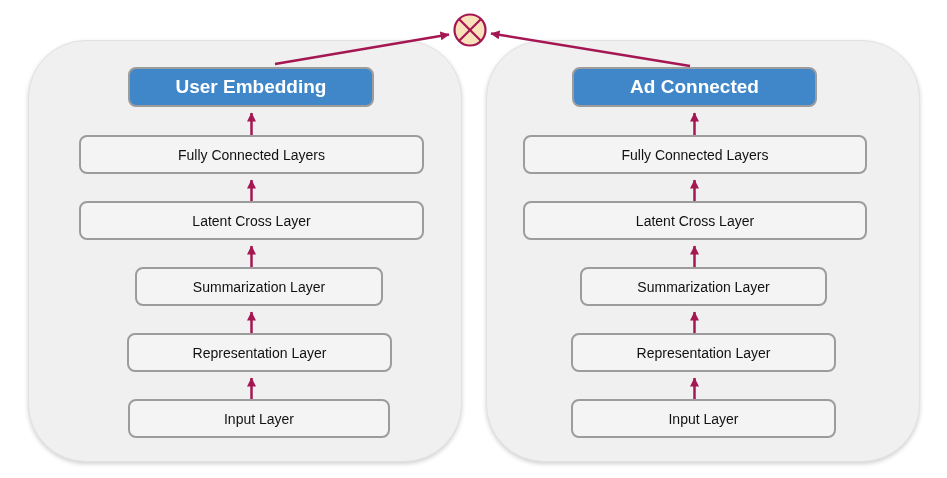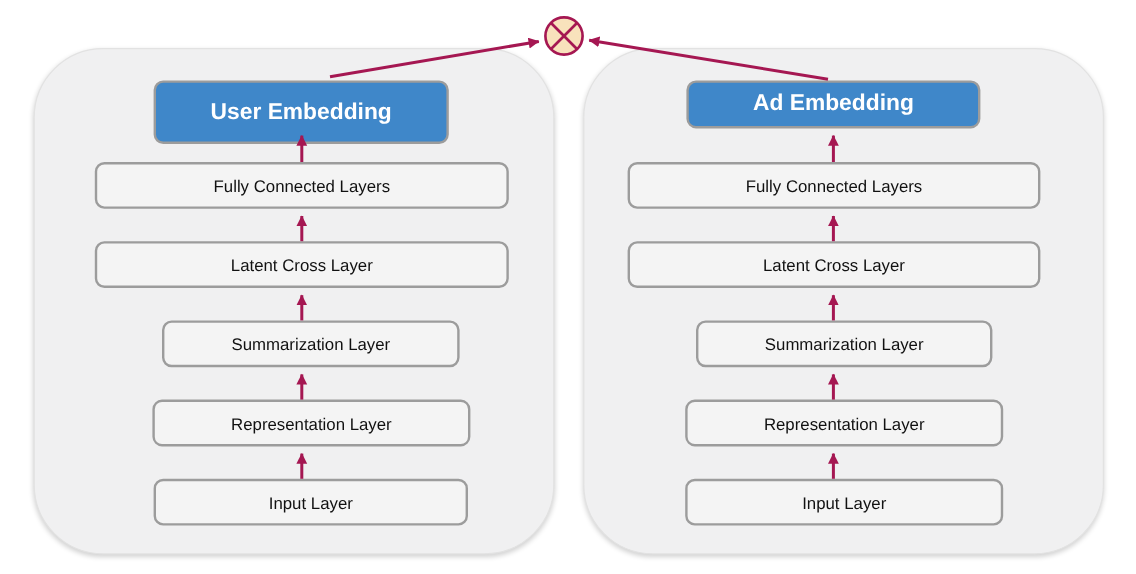--- a/index.html
+++ b/index.html
@@ -47,28 +47,28 @@
   svg.overlay{position:absolute;left:0;top:0;width:947px;height:478px;pointer-events:none;}
 </style>
 </head>
 <body>
 
 <div class="canvas">
 
   <div class="panel panel-user"></div>
   <div class="panel panel-ad"></div>
 
-  <div class="box embedding" style="left:128px;top:67px;width:246px;height:53px;">User Embedding</div>
+  <div class="box embedding" style="left:128px;top:67px;width:246px;height:40px;">User Embedding</div>
   <div class="box" style="left:79px;top:135px;width:345px;height:39px;">Fully Connected Layers</div>
   <div class="box" style="left:79px;top:201px;width:345px;height:39px;">Latent Cross Layer</div>
   <div class="box" style="left:135px;top:267px;width:248px;height:39px;">Summarization Layer</div>
   <div class="box" style="left:127px;top:333px;width:265px;height:39px;">Representation Layer</div>
   <div class="box" style="left:128px;top:399px;width:262px;height:39px;">Input Layer</div>
 
-  <div class="box embedding" style="left:572px;top:67px;width:245px;height:40px;">Ad Embedding</div>
+  <div class="box embedding" style="left:572px;top:67px;width:245px;height:40px;">Ad Connected</div>
   <div class="box" style="left:523px;top:135px;width:344px;height:39px;">Fully Connected Layers</div>
   <div class="box" style="left:523px;top:201px;width:344px;height:39px;">Latent Cross Layer</div>
   <div class="box" style="left:580px;top:267px;width:247px;height:39px;">Summarization Layer</div>
   <div class="box" style="left:571px;top:333px;width:265px;height:39px;">Representation Layer</div>
   <div class="box" style="left:571px;top:399px;width:265px;height:39px;">Input Layer</div>
 
   <svg class="overlay" viewBox="0 0 947 478">
     <defs>
       <marker id="ah" markerUnits="userSpaceOnUse" markerWidth="10" markerHeight="10" refX="8.5" refY="4.5" orient="auto">
         <polygon points="0,0 9,4.5 0,9" fill="#A51752"></polygon>

